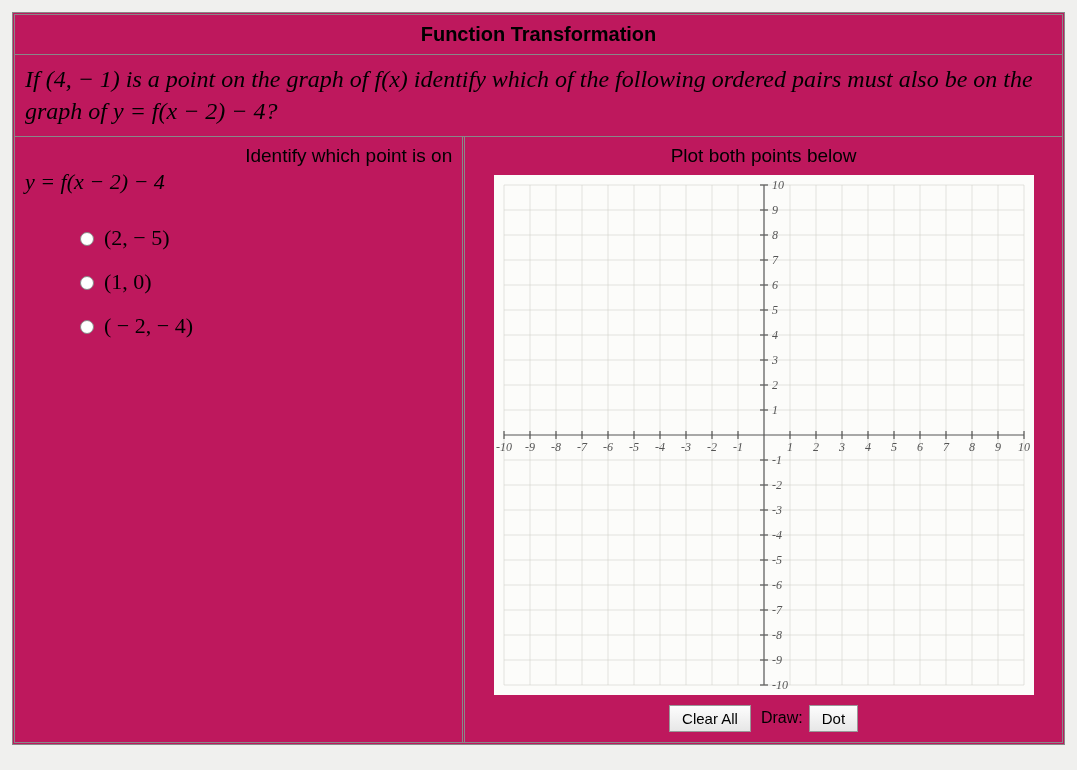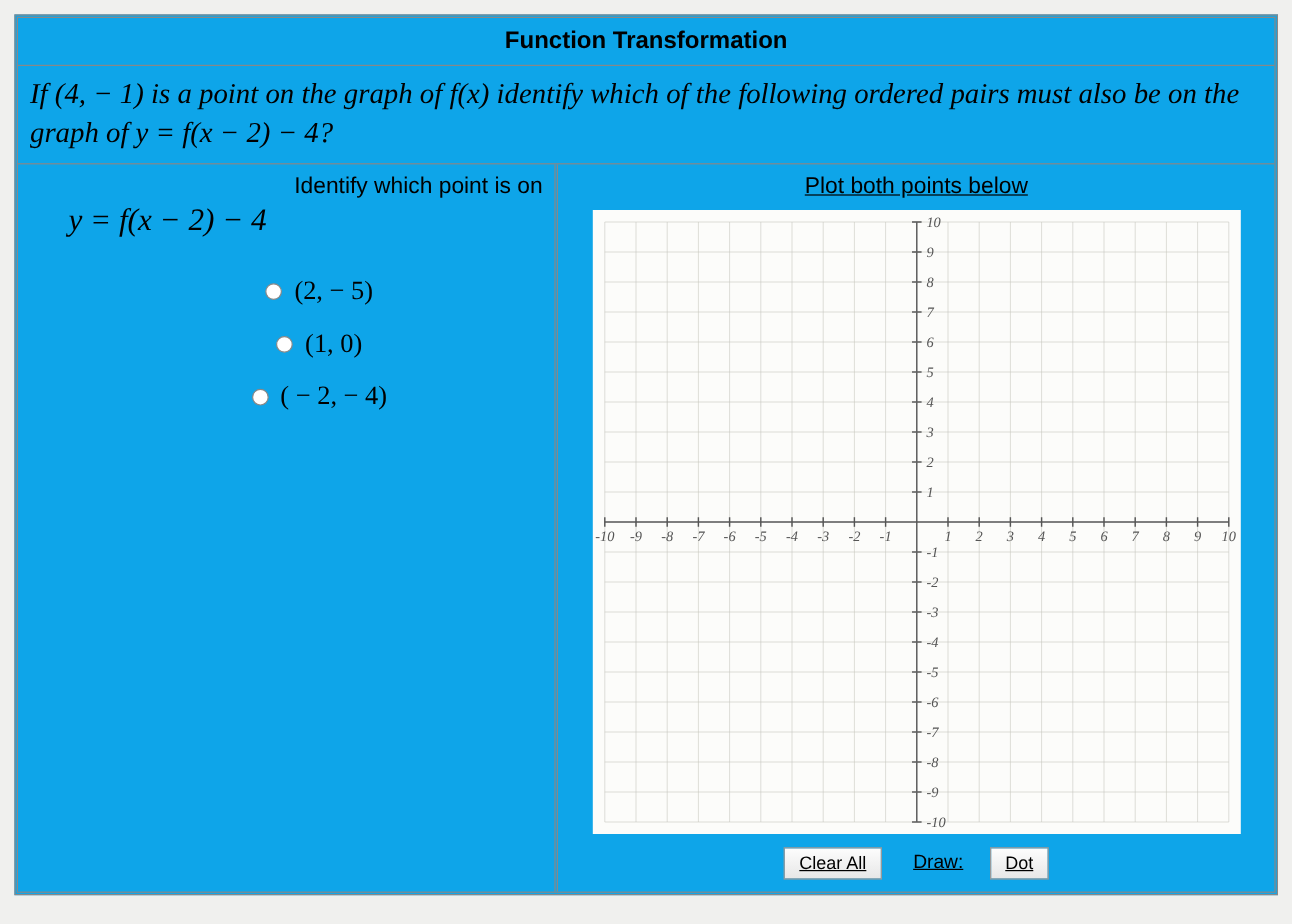--- a/index.html
+++ b/index.html
@@ -4,21 +4,21 @@
 <style>
   * { box-sizing: border-box; }
   body {
     margin: 0;
     padding: 12px;
     font-family: Verdana, Arial, sans-serif;
     background: #f0f0ee;
   }
   .outer-border {
     border: 3px double #888;
-    background: #0ea5e9;
+    background: #be185d;
   }
   .title-cell {
     text-align: center;
     font-weight: bold;
     font-size: 20px;
     padding: 8px;
     border-bottom: 1px solid #888;
     font-family: Verdana, Arial, sans-serif;
   }
   .question-cell {
@@ -39,45 +39,42 @@
     padding: 8px 10px 20px 10px;
     display:flex;
     flex-direction:column;
   }
   .right-col {
     width: 57%;
     padding: 8px 10px 10px 10px;
     display: flex;
     flex-direction: column;
     align-items: center;
-    text-decoration: underline;
   }
   .identify-heading {
     font-family: Verdana, Arial, sans-serif;
     font-size: 19px;
     text-align: right;
   }
   .identify-eq {
     font-family: "Times New Roman", serif;
     font-style: italic;
-    font-size: 26px;
+    font-size: 22px;
     margin-top:2px;
-    margin-left:32px;
   }
   .options {
     margin-top: 30px;
     margin-left: 50px;
   }
   .option-row {
     display: flex;
     align-items: center;
     margin-bottom: 18px;
     font-family: "Times New Roman", serif;
     font-size: 22px;
-    justify-content: center;
   }
   .radio {
     appearance:none;
     width:14px; height:14px;
     border:1px solid #888;
     border-radius:50%;
     margin-right:10px;
     background:#fff;
     cursor:pointer;
   }
@@ -92,21 +89,21 @@
   svg.grid {
     background:#fcfcfa;
   }
   .grid line.minor { stroke:#c8c8c0; stroke-width:0.5;}
   .grid line.axis { stroke:#555; stroke-width:1.2;}
   .grid text.tick { font-family:"Times New Roman",serif; font-style:italic; font-size:12px; fill:#555;}
   .toolbar {
     margin-top: 6px;
     display:flex;
     align-items:center;
-    gap:22px;
+    gap:6px;
     font-family: Verdana, Arial, sans-serif;
     font-size:16px;
   }
   .btn {
     border:1px solid #999;
     background:linear-gradient(#fdfdfd,#e7e7e7);
     padding:4px 12px;
     font-size:15px;
     cursor:pointer;
     font-family: Verdana, Arial, sans-serif;

